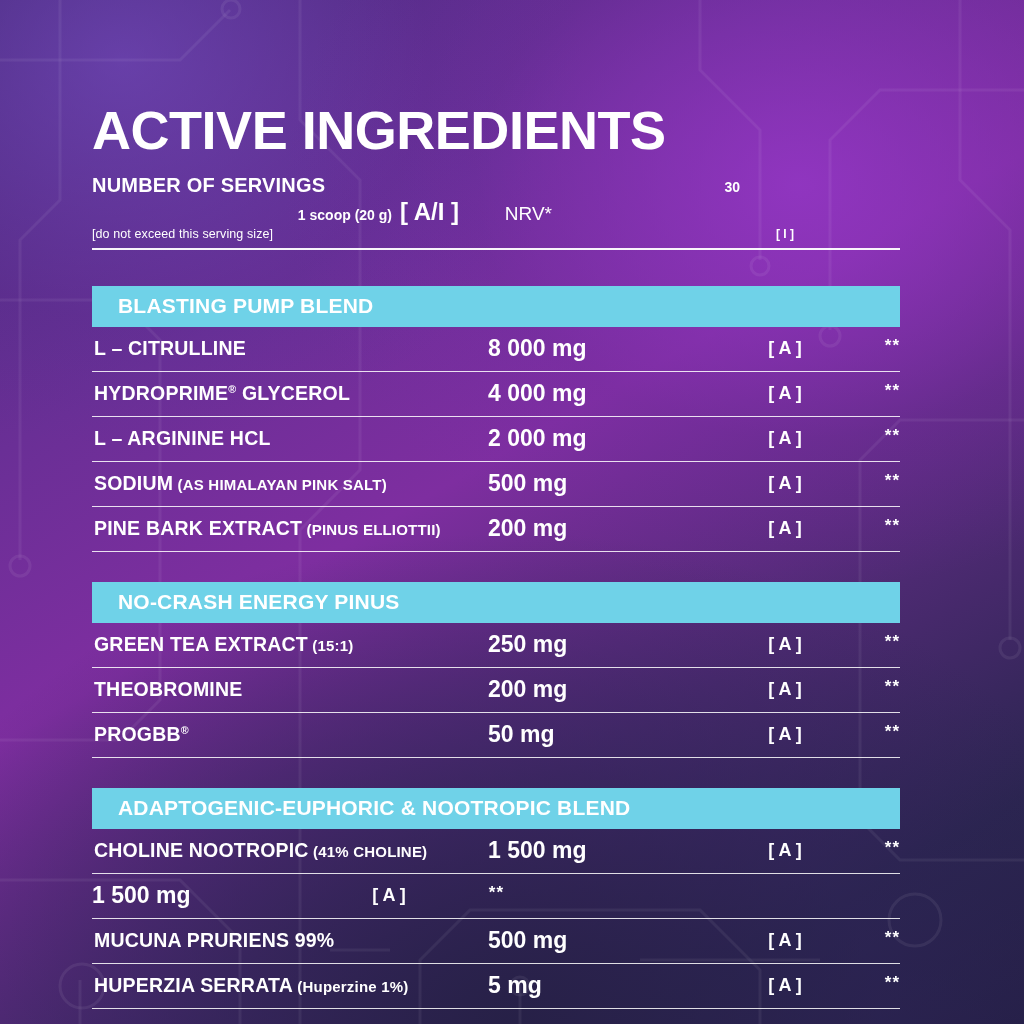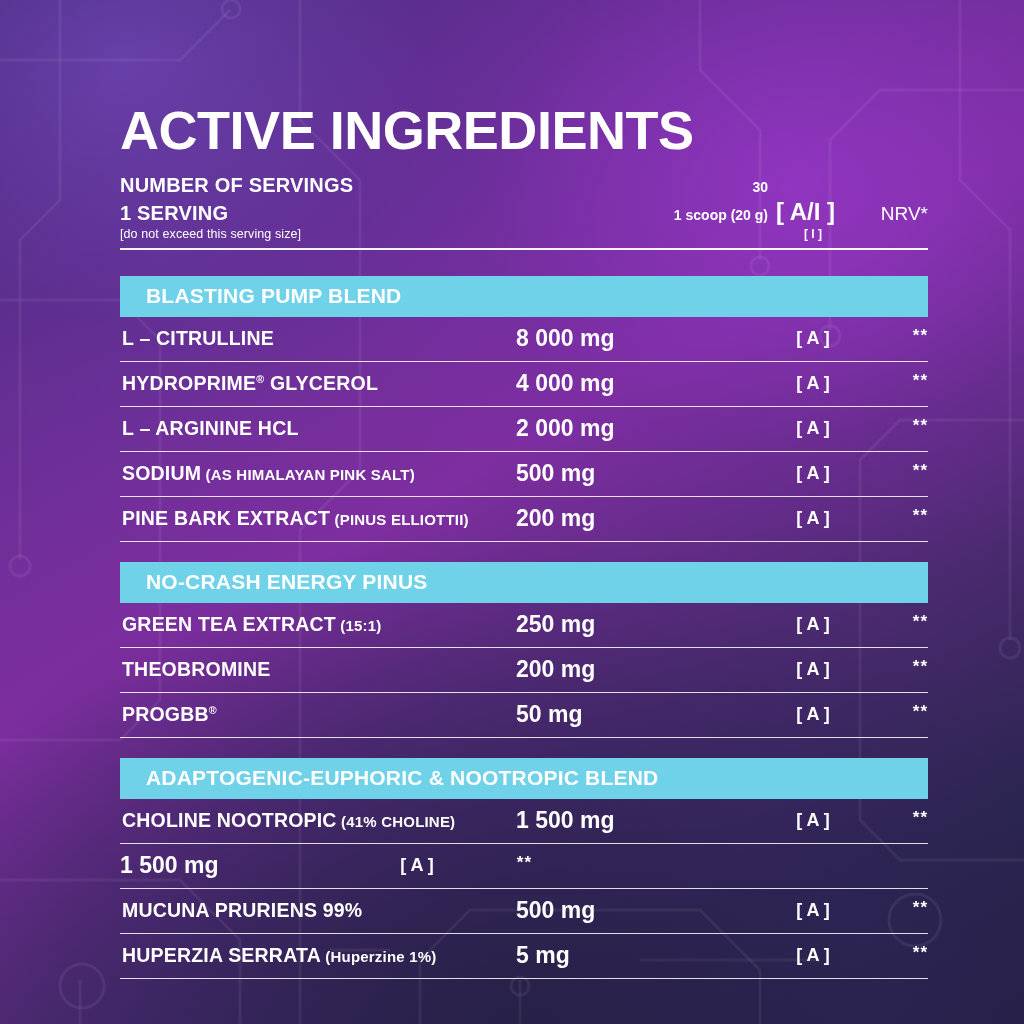--- a/index.html
+++ b/index.html
@@ -25,21 +25,21 @@
       linear-gradient(150deg, #4a2a7a 0%, #6a2f96 28%, #7e2ea0 46%, #4d2a72 68%, #2b2550 86%, #241f45 100%);
   }
   .circuits {
     position: absolute;
     inset: 0;
     opacity: 0.30;
     pointer-events: none;
   }
   .content {
     position: absolute;
-    left: 120px;
+    left: 92px;
     top: 104px;
     width: 808px;
   }
 
   .title {
     font-size: 53px;
     font-weight: 800;
     letter-spacing: -0.5px;
     color: #ffffff;
     line-height: 1.02;
@@ -99,21 +99,21 @@
     color: #ffffff;
   }
   .rule {
     height: 2px;
     background: #ffffff;
     margin-top: 6px;
     opacity: 0.95;
   }
 
   .blend {
-    margin-top: 20px;
+    margin-top: 30px;
   }
   .blend-head {
     background: #6fd2e8;
     color: #ffffff;
     font-size: 21px;
     font-weight: 800;
     letter-spacing: 0.2px;
     padding: 8px 0 9px 26px;
   }
   .ing {
@@ -211,21 +211,20 @@
     <h1 class="title">ACTIVE INGREDIENTS</h1>
 
     <div class="servings">
       <div class="srow">
         <div class="label">NUMBER OF SERVINGS</div>
         <div class="value">30</div>
         <div class="ai"></div>
         <div class="nrv"></div>
       </div>
       <div class="srow">
-        <div class="label">1 SERVING</div>
         <div class="value">1 scoop (20 g)</div>
         <div class="ai">[ A/I ]</div>
         <div class="nrv">NRV*</div>
       </div>
       <div class="srow">
         <div class="note">[do not exceed this serving size]</div>
         <div class="sub-i">[ I ]</div>
       </div>
       <div class="rule"></div>
     </div>

